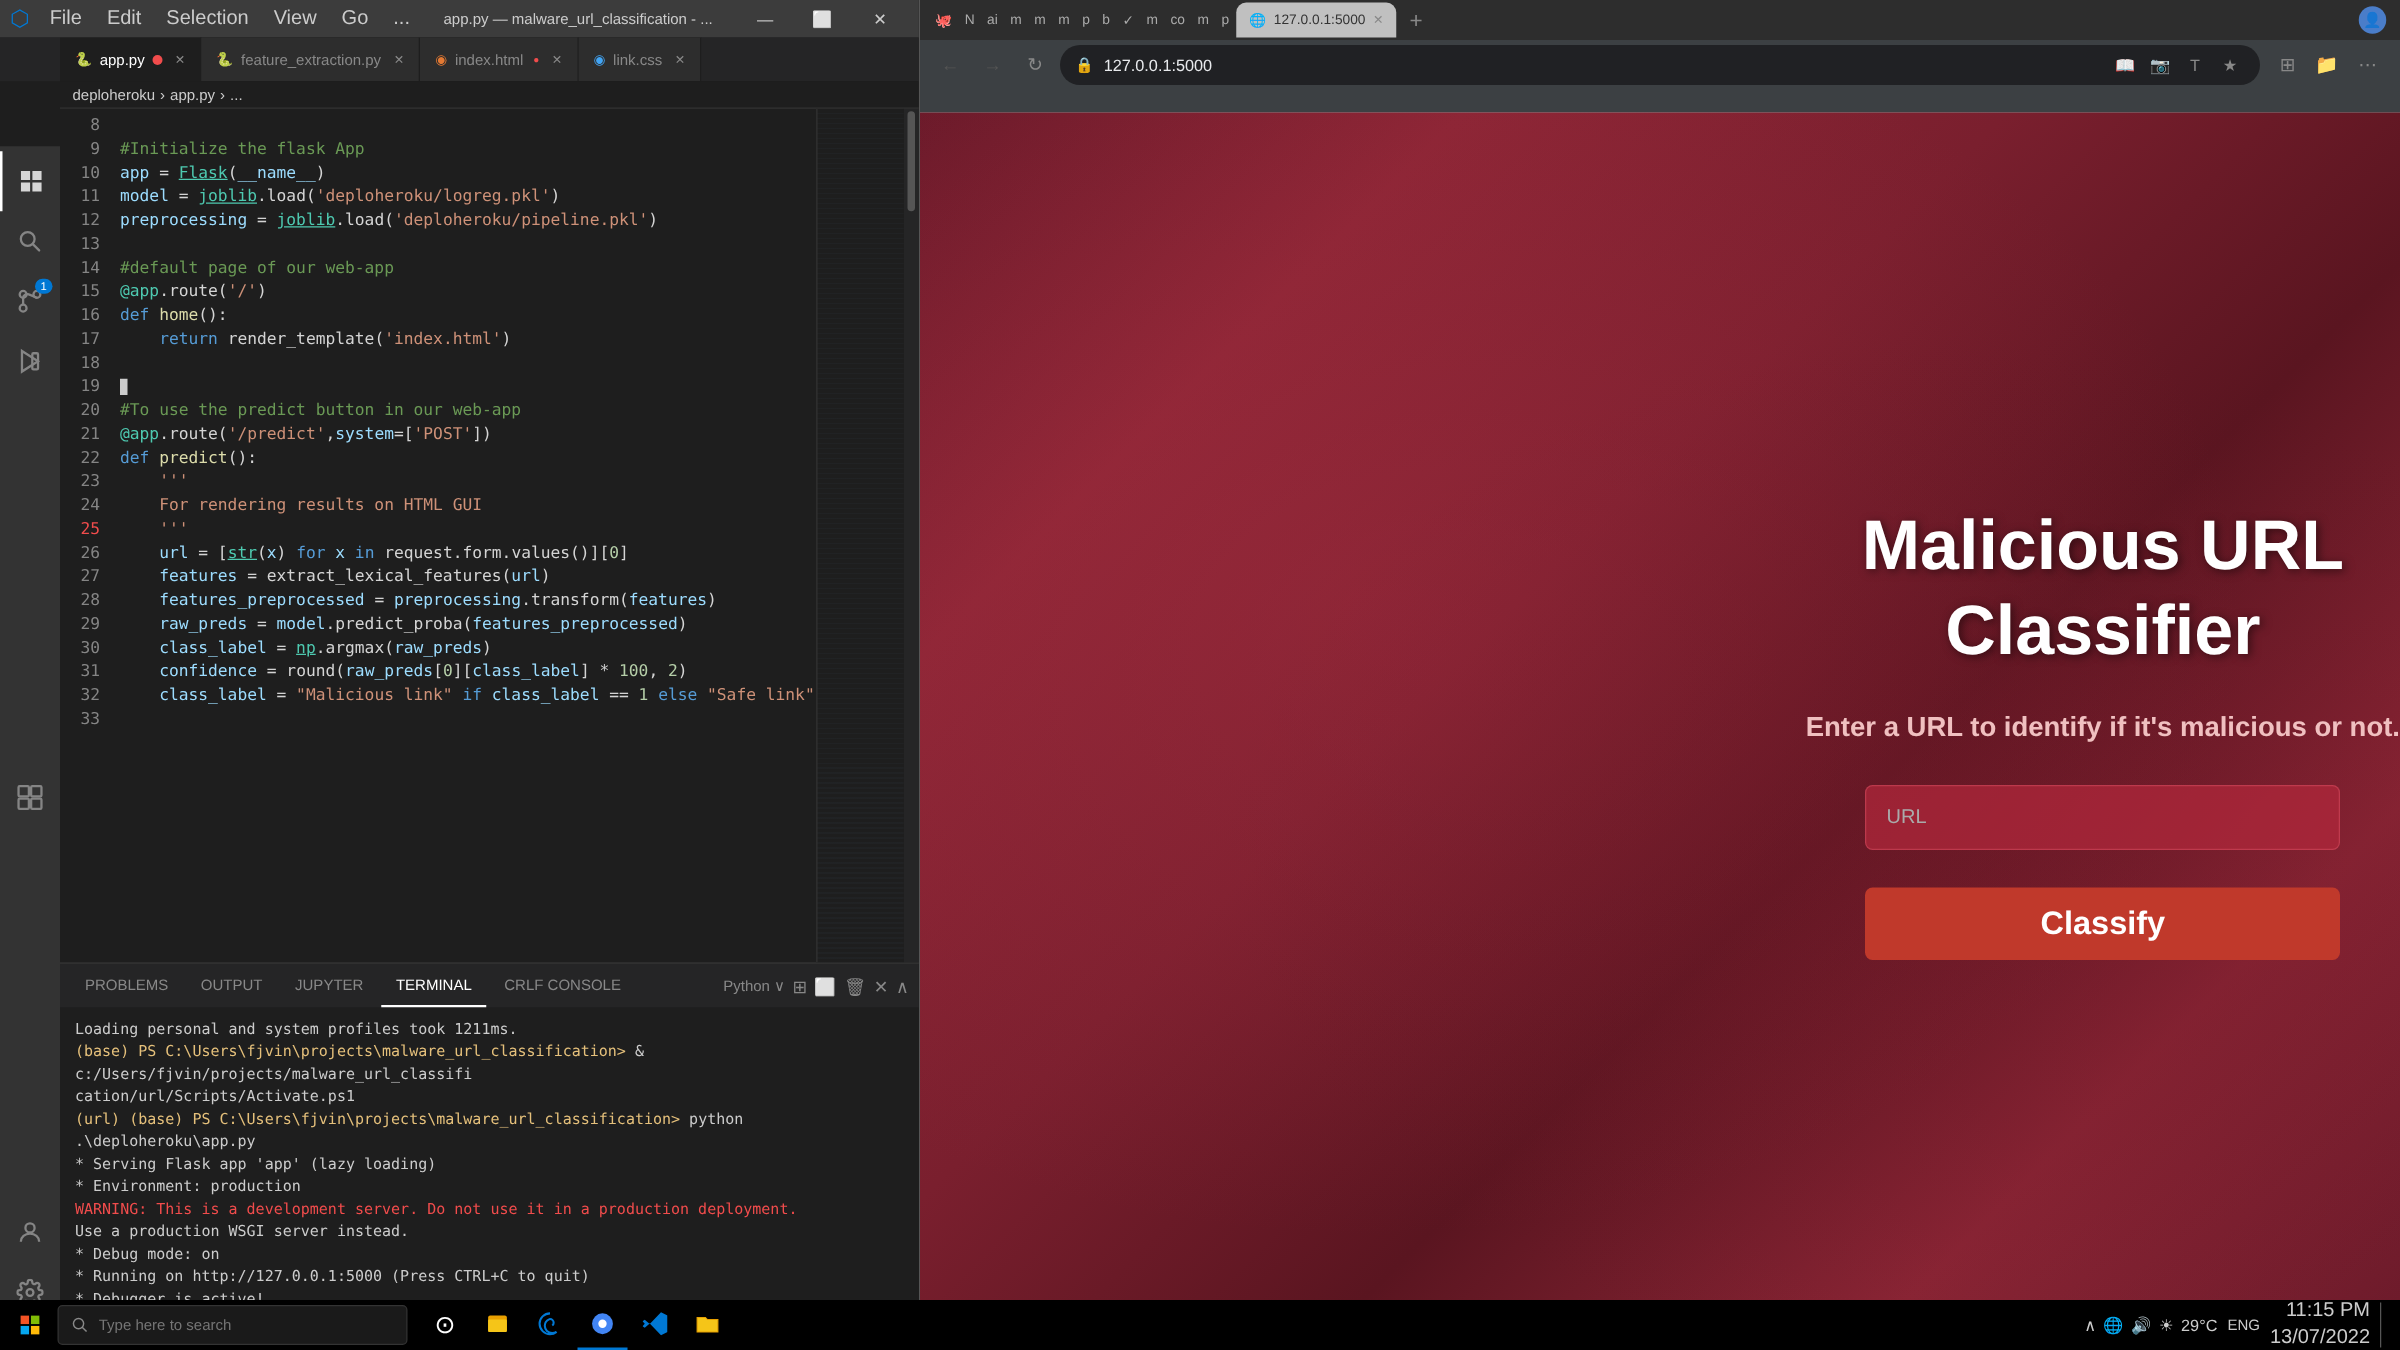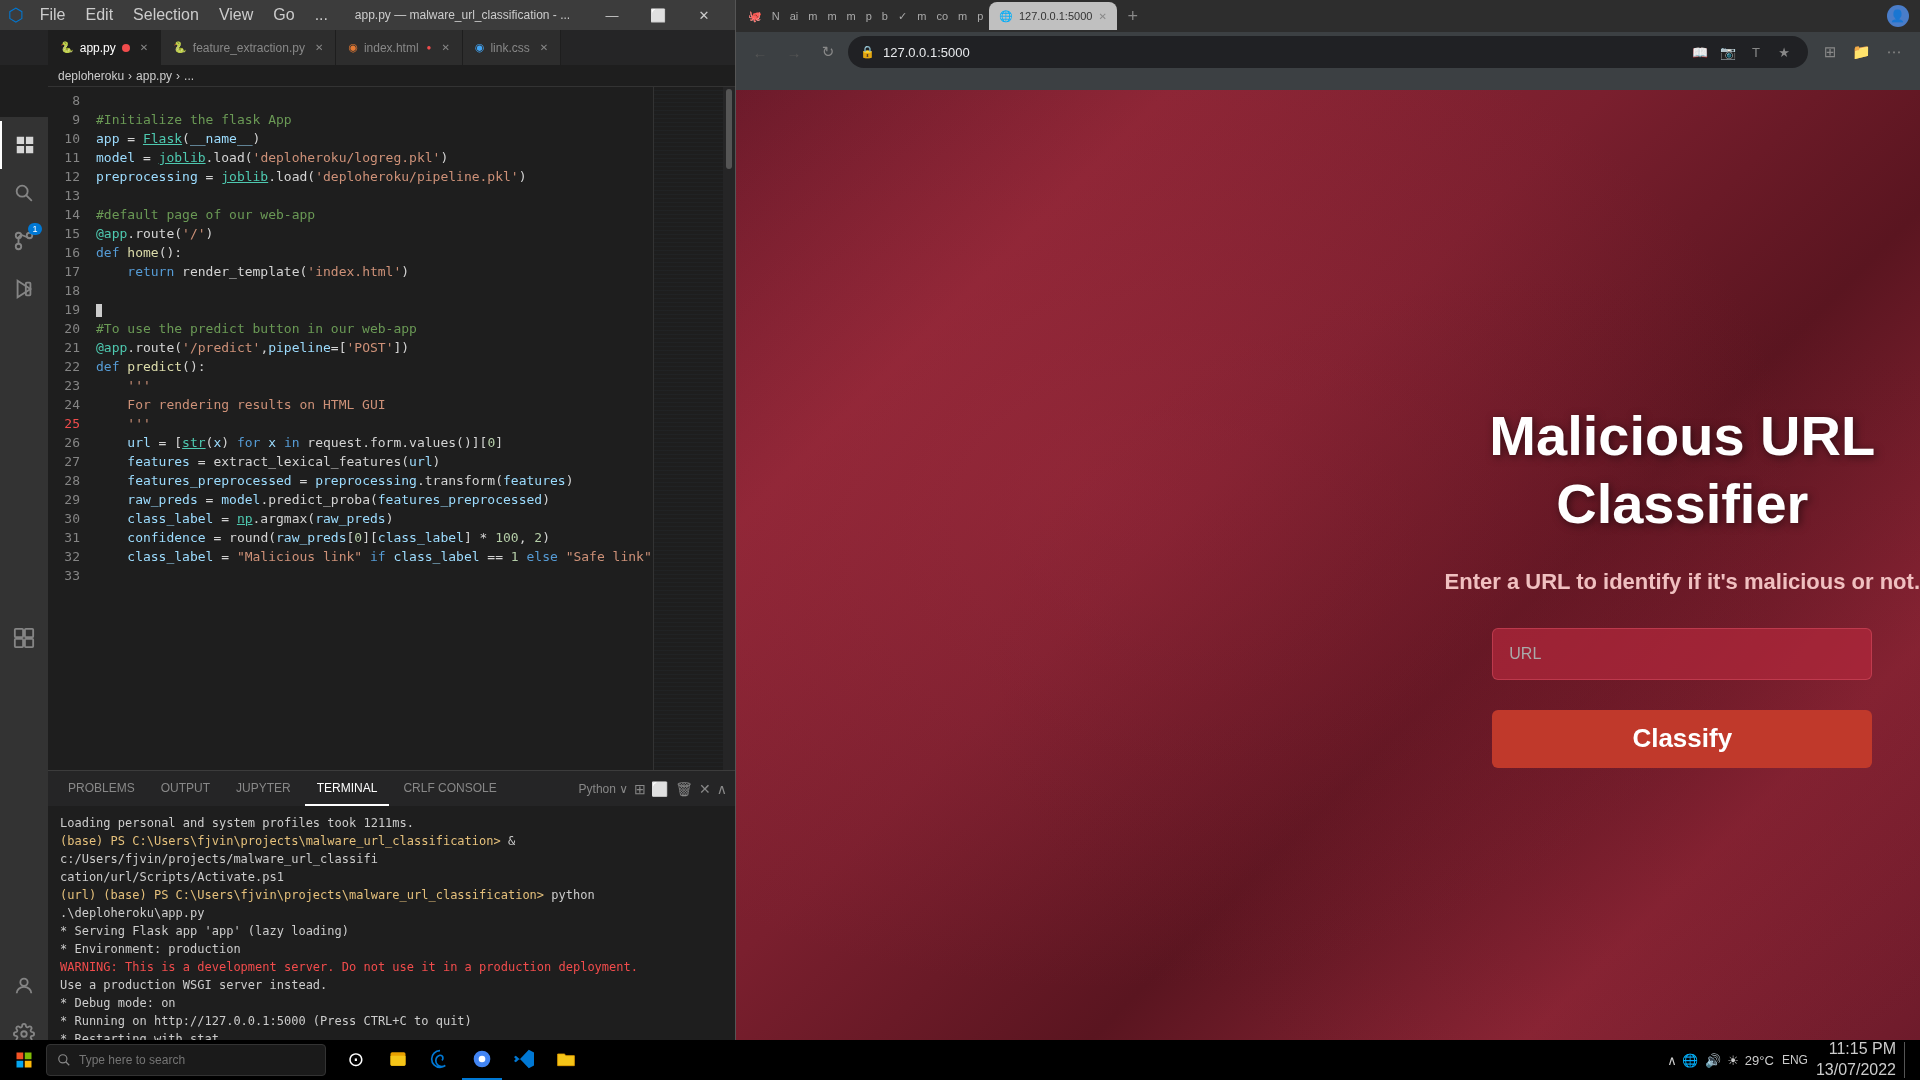--- a/index.html
+++ b/index.html
@@ -285,21 +285,21 @@
             <div class="code-line"><span class="c-var">model</span> = <span class="c-class c-underline">joblib</span>.load(<span class="c-string">'deploheroku/logreg.pkl'</span>)</div>
             <div class="code-line"><span class="c-var">preprocessing</span> = <span class="c-class c-underline">joblib</span>.load(<span class="c-string">'deploheroku/pipeline.pkl'</span>)</div>
             <div class="code-line">&nbsp;</div>
             <div class="code-line"><span class="c-comment">#default page of our web-app</span></div>
             <div class="code-line"><span class="c-decorator">@app</span>.route(<span class="c-string">'/'</span>)</div>
             <div class="code-line"><span class="c-keyword">def</span> <span class="c-func">home</span>():</div>
             <div class="code-line">    <span class="c-keyword">return</span> render_template(<span class="c-string">'index.html'</span>)</div>
             <div class="code-line">&nbsp;</div>
             <div class="code-line"><span style="display:inline-block;width:6px;height:13px;background:#ccc;vertical-align:middle;"></span></div>
             <div class="code-line"><span class="c-comment">#To use the predict button in our web-app</span></div>
-            <div class="code-line"><span class="c-decorator">@app</span>.route(<span class="c-string">'/predict'</span>,<span class="c-var">pipeline</span>=[<span class="c-string">'POST'</span>])</div>
+            <div class="code-line"><span class="c-decorator">@app</span>.route(<span class="c-string">'/predict'</span>,<span class="c-var">system</span>=[<span class="c-string">'POST'</span>])</div>
             <div class="code-line"><span class="c-keyword">def</span> <span class="c-func">predict</span>():</div>
             <div class="code-line">    <span class="c-string">'''</span></div>
             <div class="code-line">    <span class="c-string">For rendering results on HTML GUI</span></div>
             <div class="line-wrapper">
 
               <div class="code-line">    <span class="c-string">'''</span></div>
             </div>
             <div class="code-line">    <span class="c-var">url</span> = [<span class="c-class c-underline">str</span>(<span class="c-var">x</span>) <span class="c-keyword">for</span> <span class="c-var">x</span> <span class="c-keyword">in</span> request.form.values()][<span class="c-num">0</span>]</div>
             <div class="code-line">    <span class="c-var">features</span> = extract_lexical_features(<span class="c-var">url</span>)</div>
             <div class="code-line">    <span class="c-var">features_preprocessed</span> = <span class="c-var">preprocessing</span>.transform(<span class="c-var">features</span>)</div>
@@ -339,21 +339,20 @@
             <div class="terminal-line">Loading personal and system profiles took 1211ms.</div>
             <div class="terminal-line"><span class="terminal-prompt">(base) PS C:\Users\fjvin\projects\malware_url_classification&gt;</span> &amp; c:/Users/fjvin/projects/malware_url_classifi</div>
             <div class="terminal-line">cation/url/Scripts/Activate.ps1</div>
             <div class="terminal-line"><span class="terminal-prompt">(url) (base) PS C:\Users\fjvin\projects\malware_url_classification&gt;</span> python .\deploheroku\app.py</div>
             <div class="terminal-line"> * Serving Flask app 'app' (lazy loading)</div>
             <div class="terminal-line"> * Environment: production</div>
             <div class="terminal-line terminal-warning">   WARNING: This is a development server. Do not use it in a production deployment.</div>
             <div class="terminal-line">   Use a production WSGI server instead.</div>
             <div class="terminal-line"> * Debug mode: on</div>
             <div class="terminal-line"> * Running on http://127.0.0.1:5000 (Press CTRL+C to quit)</div>
-            <div class="terminal-line"> * Restarting with stat</div>
             <div class="terminal-line"> * Debugger is active!</div>
             <div class="terminal-line"> * Debugger PIN: 106-382-766</div>
 
           </div>
         </div>
       </div>
     </div>
   </div>
 
   <div class="status-bar">

